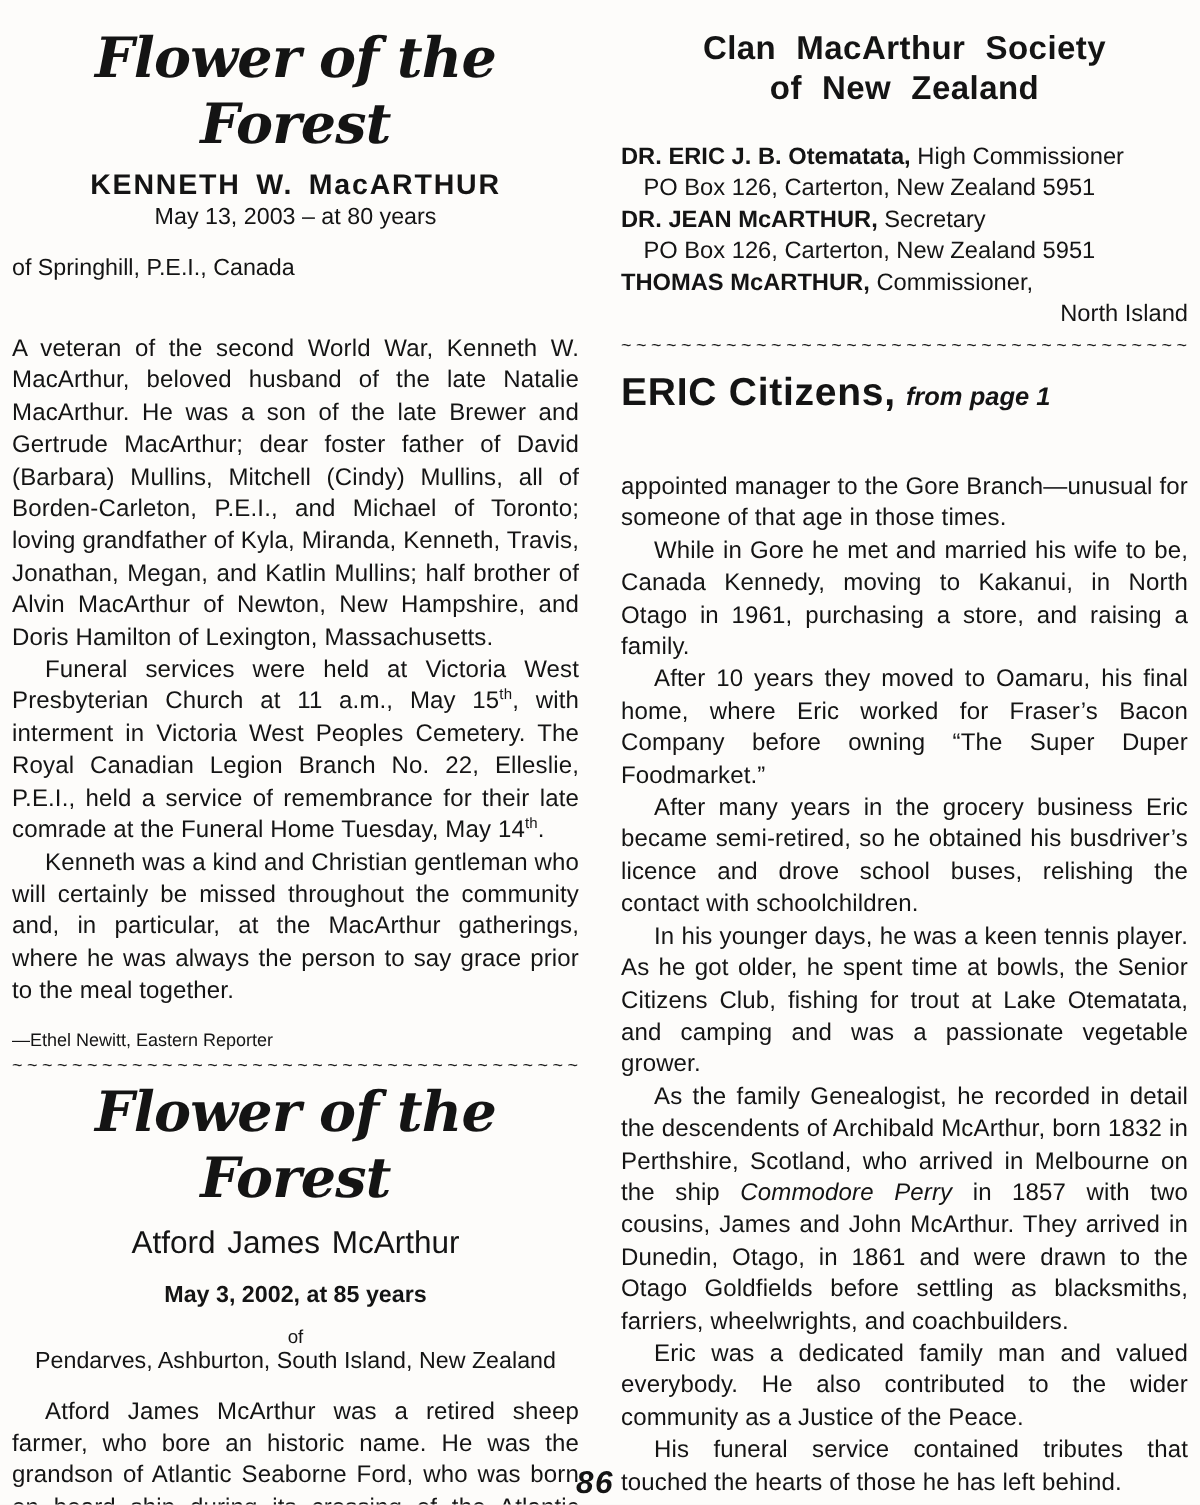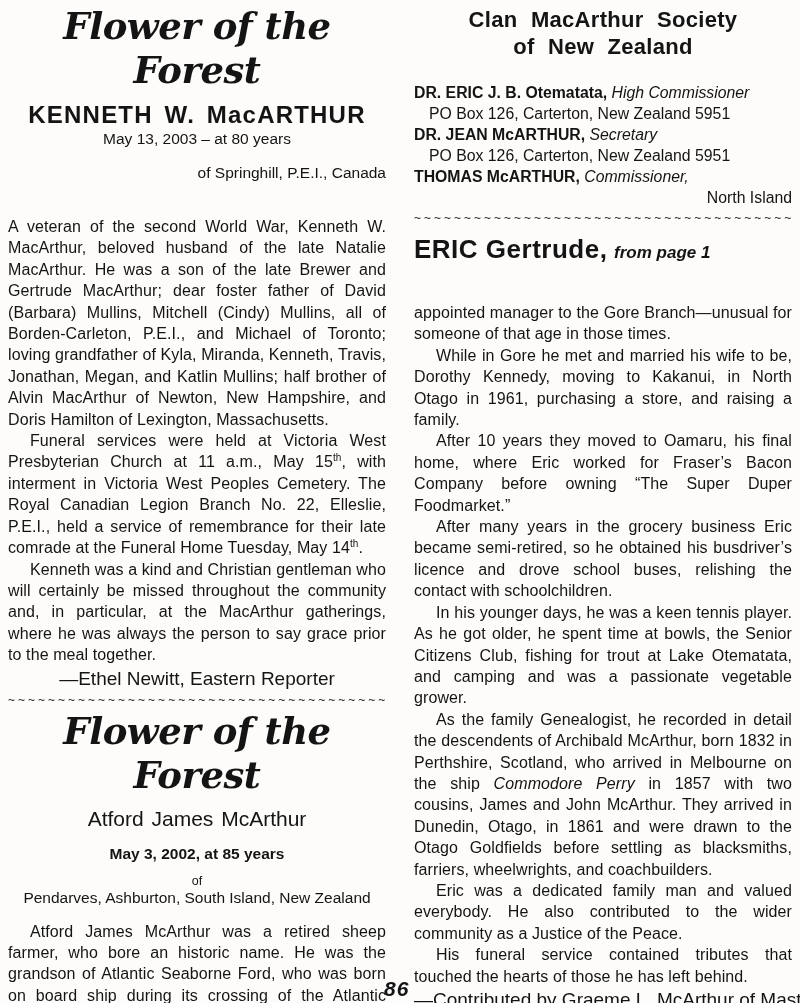--- a/index.html
+++ b/index.html
@@ -8,41 +8,41 @@
     background:#f3f2ee;
     font-family:"Liberation Sans", sans-serif;
     color:#141414;
     -webkit-font-smoothing:antialiased;
   }
   .page{
     position:relative;
     width:800px;height:1003px;
     background:#fdfcfa;
     box-sizing:border-box;
-    padding:4px 8px 0 8px;
+    padding:16px 8px 0 8px;
     display:flex;
     gap:28px;
     overflow:hidden;
   }
   .col{flex:1;min-width:0;}
 
   
   .body-p{
     font-size:16px;
     line-height:21.4px;
     text-align:justify;
     margin:0;
     text-indent:22px;
     letter-spacing:.1px;
   }
   .body-p.no-indent{text-indent:0;margin-top:34px;}
   .attribution{
-    text-align:center;
-    font-size:19px;
-    margin-top:2px;
+    text-align:left;
+    font-size:12px;
+    margin-top:14px;
     white-space:nowrap;
   }
   .divider{
     white-space:nowrap;
     overflow:hidden;
     font-size:12px;
     letter-spacing:3px;
     line-height:14px;
     margin:3px 0 2px 0;
     color:#1c1c1c;
@@ -54,34 +54,34 @@
     font-family:"DejaVu Serif", serif;
     font-weight:bold;
     font-style:italic;
     font-size:37px;
     line-height:44px;
     text-align:center;
     margin:0;
     letter-spacing:-.5px;
   }
   .obit-name{
-    font-size:24px;
+    font-size:19px;
     font-weight:bold;
     text-align:center;
     letter-spacing:1.2px;
     margin:9px 0 0 0;
     word-spacing:4px;
   }
   .obit-dateline{
     text-align:center;
     font-size:15.5px;
     margin:1px 0 16px 0;
   }
   .obit-residence{
-    text-align:right;
+    text-align:left;
     font-size:15.5px;
     margin:15px 0 0 0;
   }
   .first-para{margin-top:14px;}
   .obit2-name{
     font-size:21px;
     font-weight:normal;
     text-align:center;
     margin:10px 0 0 0;
     word-spacing:2px;
@@ -121,21 +121,21 @@
     line-height:27px;
     margin:2px 0 22px 0;
     word-spacing:7px;
     letter-spacing:.3px;
   }
   .officer-line{
     font-size:15.8px;
     line-height:21px;
   }
   .officer-name{font-weight:bold;}
-  .officer-title{font-style:italic;}
+  .officer-title{}
   .officer-address{
     font-size:15.8px;
     line-height:21px;
     padding-left:15px;
   }
   .officer-title2{
     font-size:15.8px;
     line-height:21px;
     padding-left:32px;
     text-align:right;
@@ -203,24 +203,24 @@
       <div class="officer-address">PO Box 126, Carterton, New Zealand 5951</div>
 
       <div class="officer-line"><span class="officer-name">THOMAS McARTHUR,</span> <span class="officer-title">Commissioner,</span></div>
       <div class="officer-title2">North Island</div>
 
     </section>
 
     <div class="divider">~~~~~~~~~~~~~~~~~~~~~~~~~~~~~~~~~~~~~~~~~~~~~~~~~~~~</div>
 
     <section>
-      <h2 class="article-heading"><span class="hd-name">ERIC Gertrude,</span> <span class="hd-note">from page 1</span></h2>
+      <h2 class="article-heading"><span class="hd-name">ERIC Citizens,</span> <span class="hd-note">from page 1</span></h2>
 
       <p class="body-p no-indent">appointed manager to the Gore Branch—unusual for someone of that age in those times.</p>
-      <p class="body-p">While in Gore he met and married his wife to be, Dorothy Kennedy, moving to Kakanui, in North Otago in 1961, purchasing a store, and raising a family.</p>
+      <p class="body-p">While in Gore he met and married his wife to be, Canada Kennedy, moving to Kakanui, in North Otago in 1961, purchasing a store, and raising a family.</p>
       <p class="body-p">After 10 years they moved to Oamaru, his final home, where Eric worked for Fraser’s Bacon Company before owning “The Super Duper Foodmarket.”</p>
       <p class="body-p">After many years in the grocery business Eric became semi-retired, so he obtained his busdriver’s licence and drove school buses, relishing the contact with schoolchildren.</p>
       <p class="body-p">In his younger days, he was a keen tennis player. As he got older, he spent time at bowls, the Senior Citizens Club, fishing for trout at Lake Otematata, and camping and was a passionate vegetable grower.</p>
       <p class="body-p"><span>As the family Genealogist, he recorded in detail the descendents of Archibald McArthur, born 1832 in Perthshire, Scotland, who arrived in Melbourne on the ship </span><i>Commodore Perry</i><span> in 1857 with two cousins, James and John McArthur. They arrived in Dunedin, Otago, in 1861 and were drawn to the Otago Goldfields before settling as blacksmiths, farriers, wheelwrights, and coachbuilders.</span></p>
       <p class="body-p">Eric was a dedicated family man and valued everybody. He also contributed to the wider community as a Justice of the Peace.</p>
       <p class="body-p">His funeral service contained tributes that touched the hearts of those he has left behind.</p>
 
       <div class="attribution">—Contributed by Graeme L. McArthur of Masterton</div>
     </section>
 

